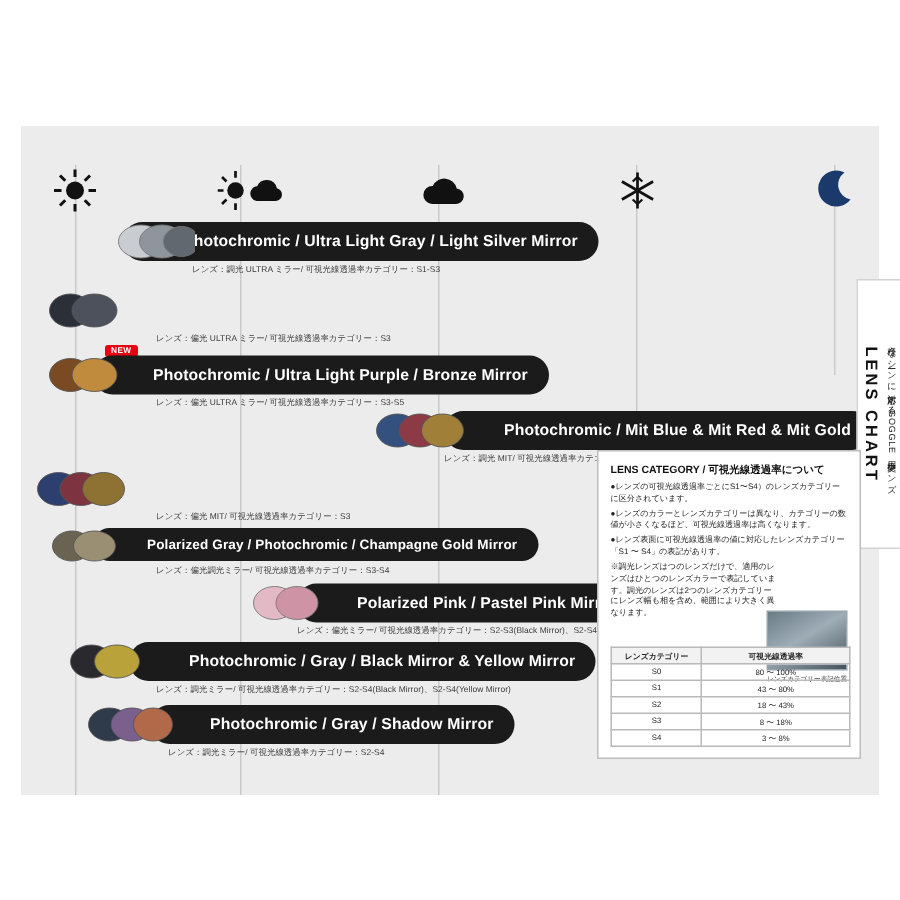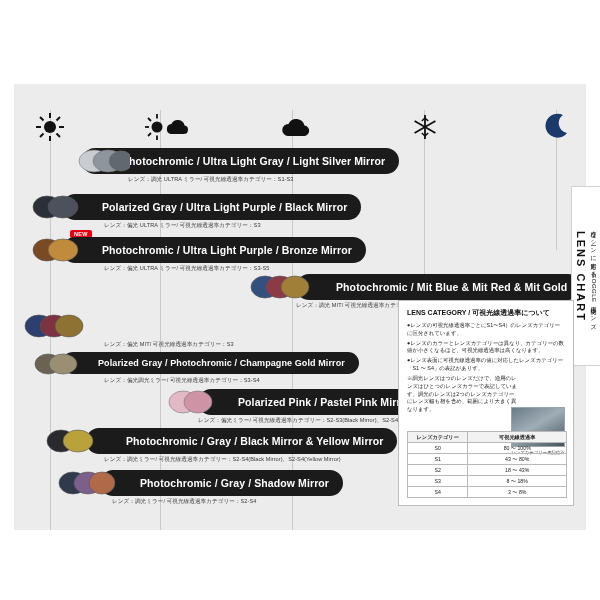--- a/index.html
+++ b/index.html
@@ -124,21 +124,20 @@
       <svg width="52" height="26" viewBox="0 0 52 26">
         <ellipse cx="16" cy="13" rx="15" ry="11" fill="#c9ccd1" stroke="#777" stroke-width="0.6"></ellipse>
         <ellipse cx="30" cy="13" rx="15" ry="11" fill="#8f959d" stroke="#777" stroke-width="0.6"></ellipse>
         <ellipse cx="43" cy="13" rx="12" ry="10" fill="#62686f" stroke="#777" stroke-width="0.6"></ellipse>
       </svg>
     </div>
     <div class="cat" style="left:128px;top:28px;">レンズ：調光 ULTRA ミラー/ 可視光線透過率カテゴリー：S1-S3</div>
   </div>
 
   <div class="row" style="left:0;top:194px;width:600px;">
-    <div class="pill" style="left:62px;top:0;">Polarized Gray / Ultra Light Purple / Black Mirror</div>
     <div class="goggle" style="left:32px;">
       <svg width="54" height="26" viewBox="0 0 54 26">
         <ellipse cx="15" cy="13" rx="14" ry="11" fill="#2b2f38" stroke="#555" stroke-width="0.6"></ellipse>
         <ellipse cx="31" cy="13" rx="15" ry="11" fill="#4c515b" stroke="#555" stroke-width="0.6"></ellipse>
       </svg>
     </div>
     <div class="cat" style="left:104px;top:28px;">レンズ：偏光 ULTRA ミラー/ 可視光線透過率カテゴリー：S3</div>
   </div>
 
   <div class="row" style="left:0;top:237px;width:600px;">

